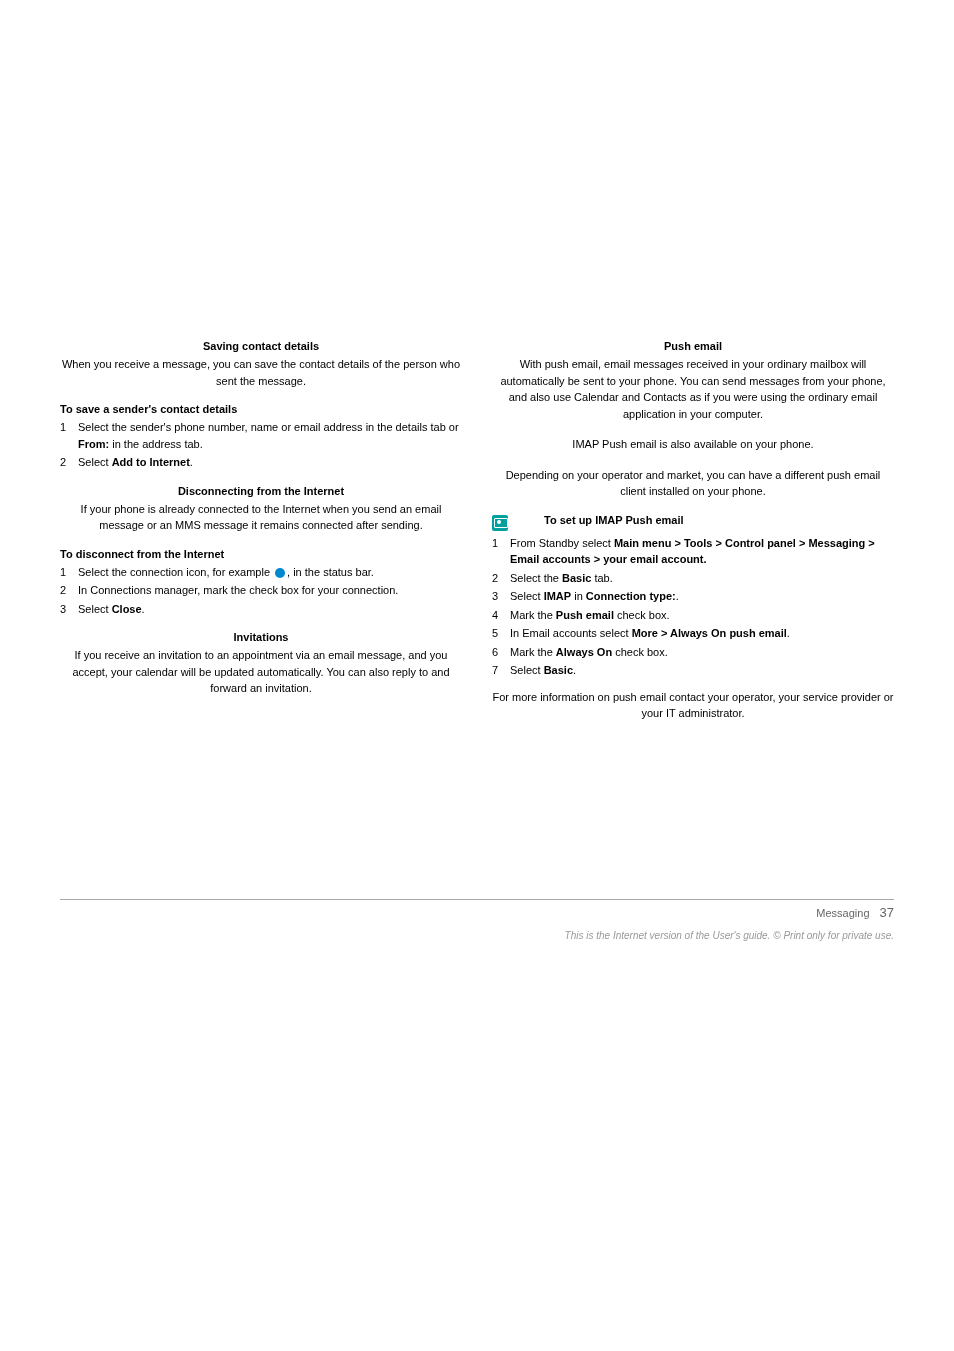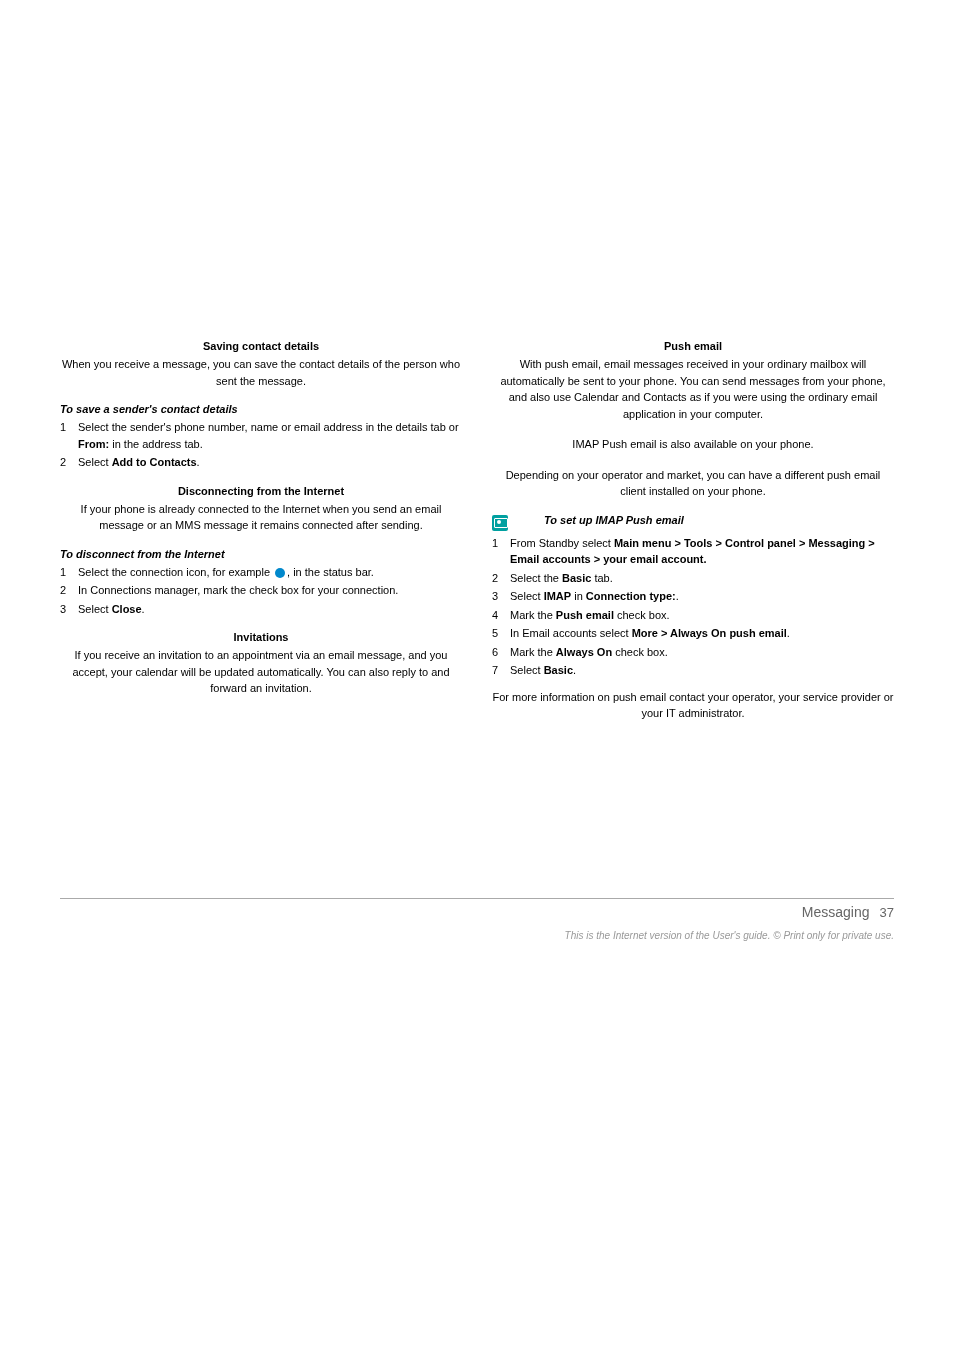--- a/index.html
+++ b/index.html
@@ -45,21 +45,20 @@
       margin-bottom: 4px;
       text-align: center;
     }
     .section-body {
       font-size: 11px;
       line-height: 1.5;
       margin-bottom: 10px;
       text-align: center;
     }
     .italic-heading {
-      font-style: italic;
       font-weight: bold;
       font-size: 11px;
       margin-bottom: 4px;
     }
     .numbered-list {
       margin-left: 0;
       padding-left: 0;
       list-style: none;
       margin-bottom: 10px;
     }
@@ -142,21 +141,21 @@
 
       <div class="section-gap">
         <div class="italic-heading">To save a sender's contact details</div>
         <ol class="numbered-list">
           <li>
             <span class="num">1</span>
             <span>Select the sender's phone number, name or email address in the details tab or <span class="bold">From:</span> in the address tab.</span>
           </li>
           <li>
             <span class="num">2</span>
-            <span>Select <span class="bold">Add to Contacts</span>.</span>
+            <span>Select <span class="bold">Add to Internet</span>.</span>
           </li>
         </ol>
       </div>
 
       <div class="section-gap">
         <div class="section-title">Disconnecting from the Internet</div>
         <div class="section-body">If your phone is already connected to the Internet when you send an email message or an MMS message it remains connected after sending.</div>
       </div>
 
       <div class="section-gap">
@@ -235,19 +234,19 @@
           </li>
         </ol>
         <div class="section-body" style="margin-top:4px;">For more information on push email contact your operator, your service provider or your IT administrator.</div>
       </div>
 
     </div>
   </div>
 
   <div style="position:absolute; bottom:410px; left:60px; right:60px;">
     <div style="display:flex; justify-content:flex-end; align-items:center; border-top:1px solid #aaa; padding-top:5px;">
-      <span style="font-size:14px; color:#666; margin-right:10px;">Messaging</span>
+      <span style="font-size:11px; color:#666; margin-right:10px;">Messaging</span>
       <span style="font-size:13px; color:#666;">37</span>
     </div>
     <div style="text-align:right; font-size:10px; color:#999; margin-top:10px;font-style:italic;">This is the Internet version of the User's guide. © Print only for private use.</div>
   </div>
 
 </div>
 
 </body></html>

